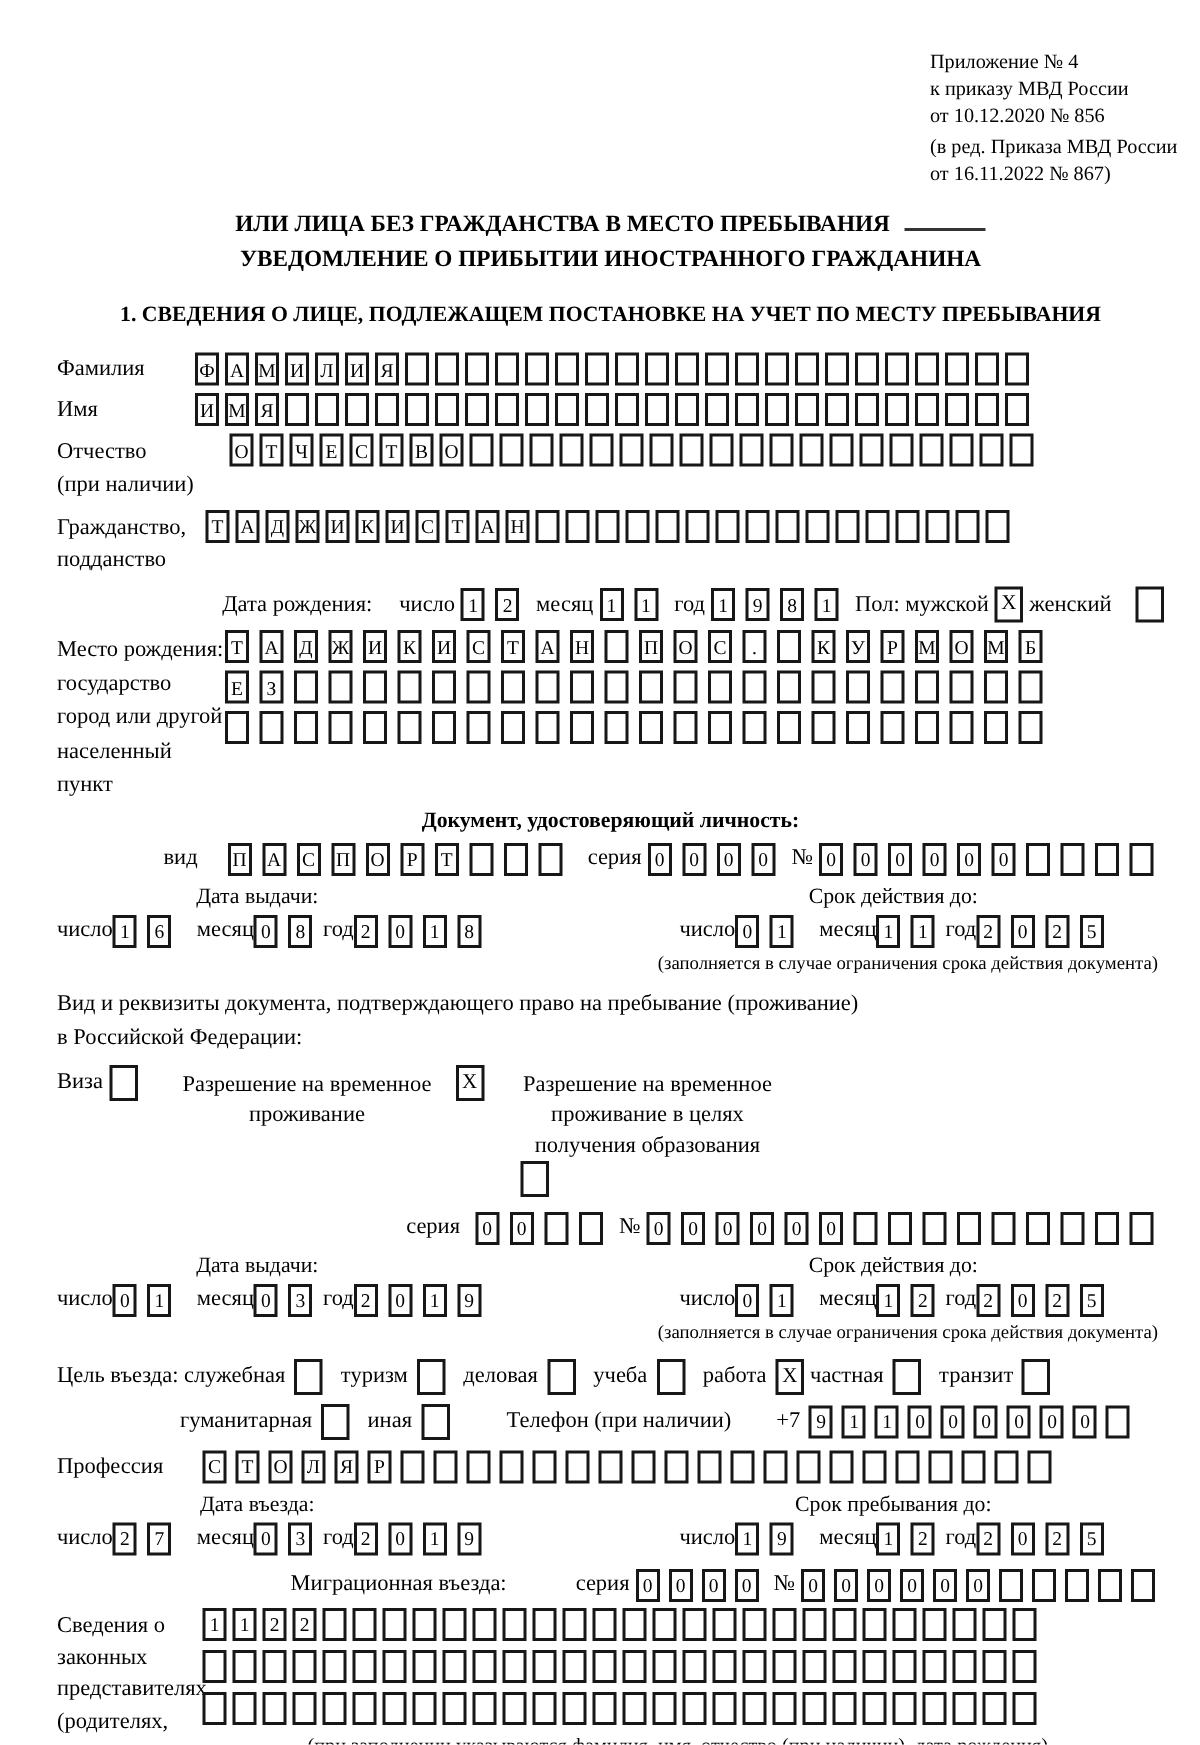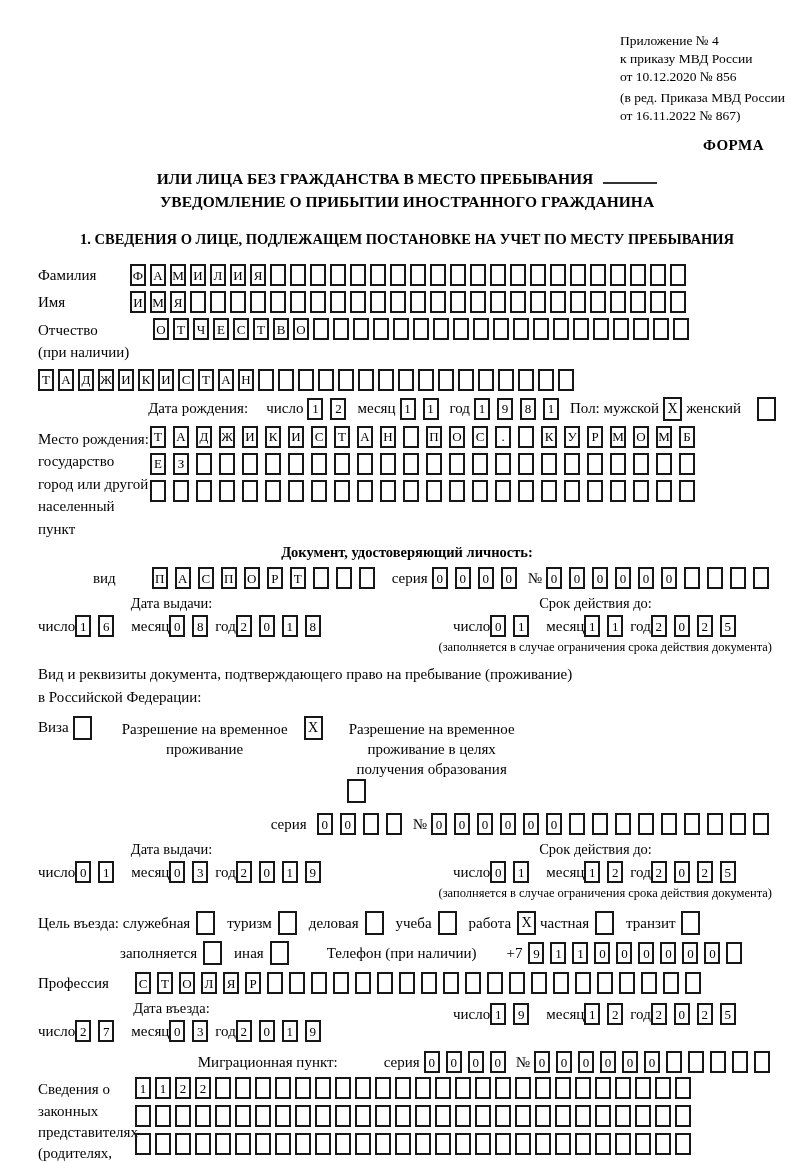--- a/index.html
+++ b/index.html
@@ -83,21 +83,20 @@
 <div class="page">
 
   <div class="hdr">
     <div>Приложение № 4</div>
     <div>к приказу МВД России</div>
     <div>от 10.12.2020 № 856</div>
     <div class="sub">(в ред. Приказа МВД России</div>
     <div>от 16.11.2022 № 867)</div>
   </div>
 
-  <div class="forma">ФОРМА</div>
 
   <div class="title">
     <div><span>ИЛИ ЛИЦА БЕЗ ГРАЖДАНСТВА В МЕСТО ПРЕБЫВАНИЯ</span><span class="blank-line"></span></div>
     <div>УВЕДОМЛЕНИЕ О ПРИБЫТИИ ИНОСТРАННОГО ГРАЖДАНИНА</div>
   </div>
 
   <div class="sec-head">1. СВЕДЕНИЯ О ЛИЦЕ, ПОДЛЕЖАЩЕМ ПОСТАНОВКЕ НА УЧЕТ ПО МЕСТУ ПРЕБЫВАНИЯ</div>
 
   <div class="frow mt16">
     <div class="lbl w92">Фамилия</div>
@@ -197,20 +196,24 @@
         <span class="cell"></span>
         <span class="cell"></span>
         <span class="cell"></span>
         <span class="cell"></span>
         <span class="cell"></span>
         <span class="cell"></span>
       </div>
   </div>
 
   <div class="frow">
+    <div class="lbl-col w99">
+      <div>Гражданство,</div>
+      <div>подданство</div>
+    </div>
     <div class="cells">
         <span class="cell">Т</span>
         <span class="cell">А</span>
         <span class="cell">Д</span>
         <span class="cell">Ж</span>
         <span class="cell">И</span>
         <span class="cell">К</span>
         <span class="cell">И</span>
         <span class="cell">С</span>
         <span class="cell">Т</span>
@@ -345,21 +348,21 @@
           <span class="cell"></span>
           <span class="cell"></span>
           <span class="cell"></span>
         </div>
     </div>
   </div>
 
   <div class="doc-head">Документ, удостоверяющий личность:</div>
 
   <div class="inline-row" style="margin-top:0;">
-    <span class="t" style="padding-left:0;padding-right:36px;margin-left:44px;">вид</span>
+    <span class="t" style="padding-left:0;padding-right:20px;margin-left:44px;">вид</span>
     <span class="cells g7">
         <span class="cell">П</span>
         <span class="cell">А</span>
         <span class="cell">С</span>
         <span class="cell">П</span>
         <span class="cell">О</span>
         <span class="cell">Р</span>
         <span class="cell">Т</span>
         <span class="cell"></span>
         <span class="cell"></span>
@@ -542,21 +545,21 @@
     <span class="cbox"></span>
     <span class="t">работа</span>
     <span class="cbox" style="margin-right:4px;">X</span>
     <span class="t">частная</span>
     <span class="cbox"></span>
     <span class="t">транзит</span>
     <span class="cbox"></span>
   </div>
 
   <div class="purpose-row" style="margin-top:6px; margin-left:82px;">
-    <span class="t">заполняется</span>
+    <span class="t">гуманитарная</span>
     <span class="cbox"></span>
     <span class="t">иная</span>
     <span class="cbox"></span>
     <span class="t" style="padding-left:26px;padding-right:30px;">Телефон (при наличии)</span>
     <span class="t">+7</span>
     <span class="cells g6">
         <span class="cell">9</span>
         <span class="cell">1</span>
         <span class="cell">1</span>
         <span class="cell">0</span>
@@ -618,20 +621,21 @@
         <span class="t">год</span>
         <span class="cells g7">
             <span class="cell">2</span>
             <span class="cell">0</span>
             <span class="cell">1</span>
             <span class="cell">9</span>
           </span>
       </div>
     </div>
     <div class="col-b">
+      <div class="dv-head">Срок пребывания до:</div>
       <div class="dv-date">
         <span class="t">число</span>
         <span class="cells g7">
             <span class="cell">1</span>
             <span class="cell">9</span>
           </span>
         <span class="t" style="padding-left:10px;">месяц</span>
         <span class="cells g7">
             <span class="cell">1</span>
             <span class="cell">2</span>
@@ -641,21 +645,21 @@
             <span class="cell">2</span>
             <span class="cell">0</span>
             <span class="cell">2</span>
             <span class="cell">5</span>
           </span>
       </div>
     </div>
   </div>
 
   <div class="inline-row" style="margin-top:9px;">
-    <span class="t" style="padding-left:0;padding-right:42px;">Миграционная пункт:</span>
+    <span class="t" style="padding-left:0;padding-right:42px;">Миграционная въезда:</span>
     <span class="t">серия</span>
     <span class="cells g6">
         <span class="cell">0</span>
         <span class="cell">0</span>
         <span class="cell">0</span>
         <span class="cell">0</span>
       </span>
     <span class="t">№</span>
     <span class="cells g6">
         <span class="cell">0</span>

